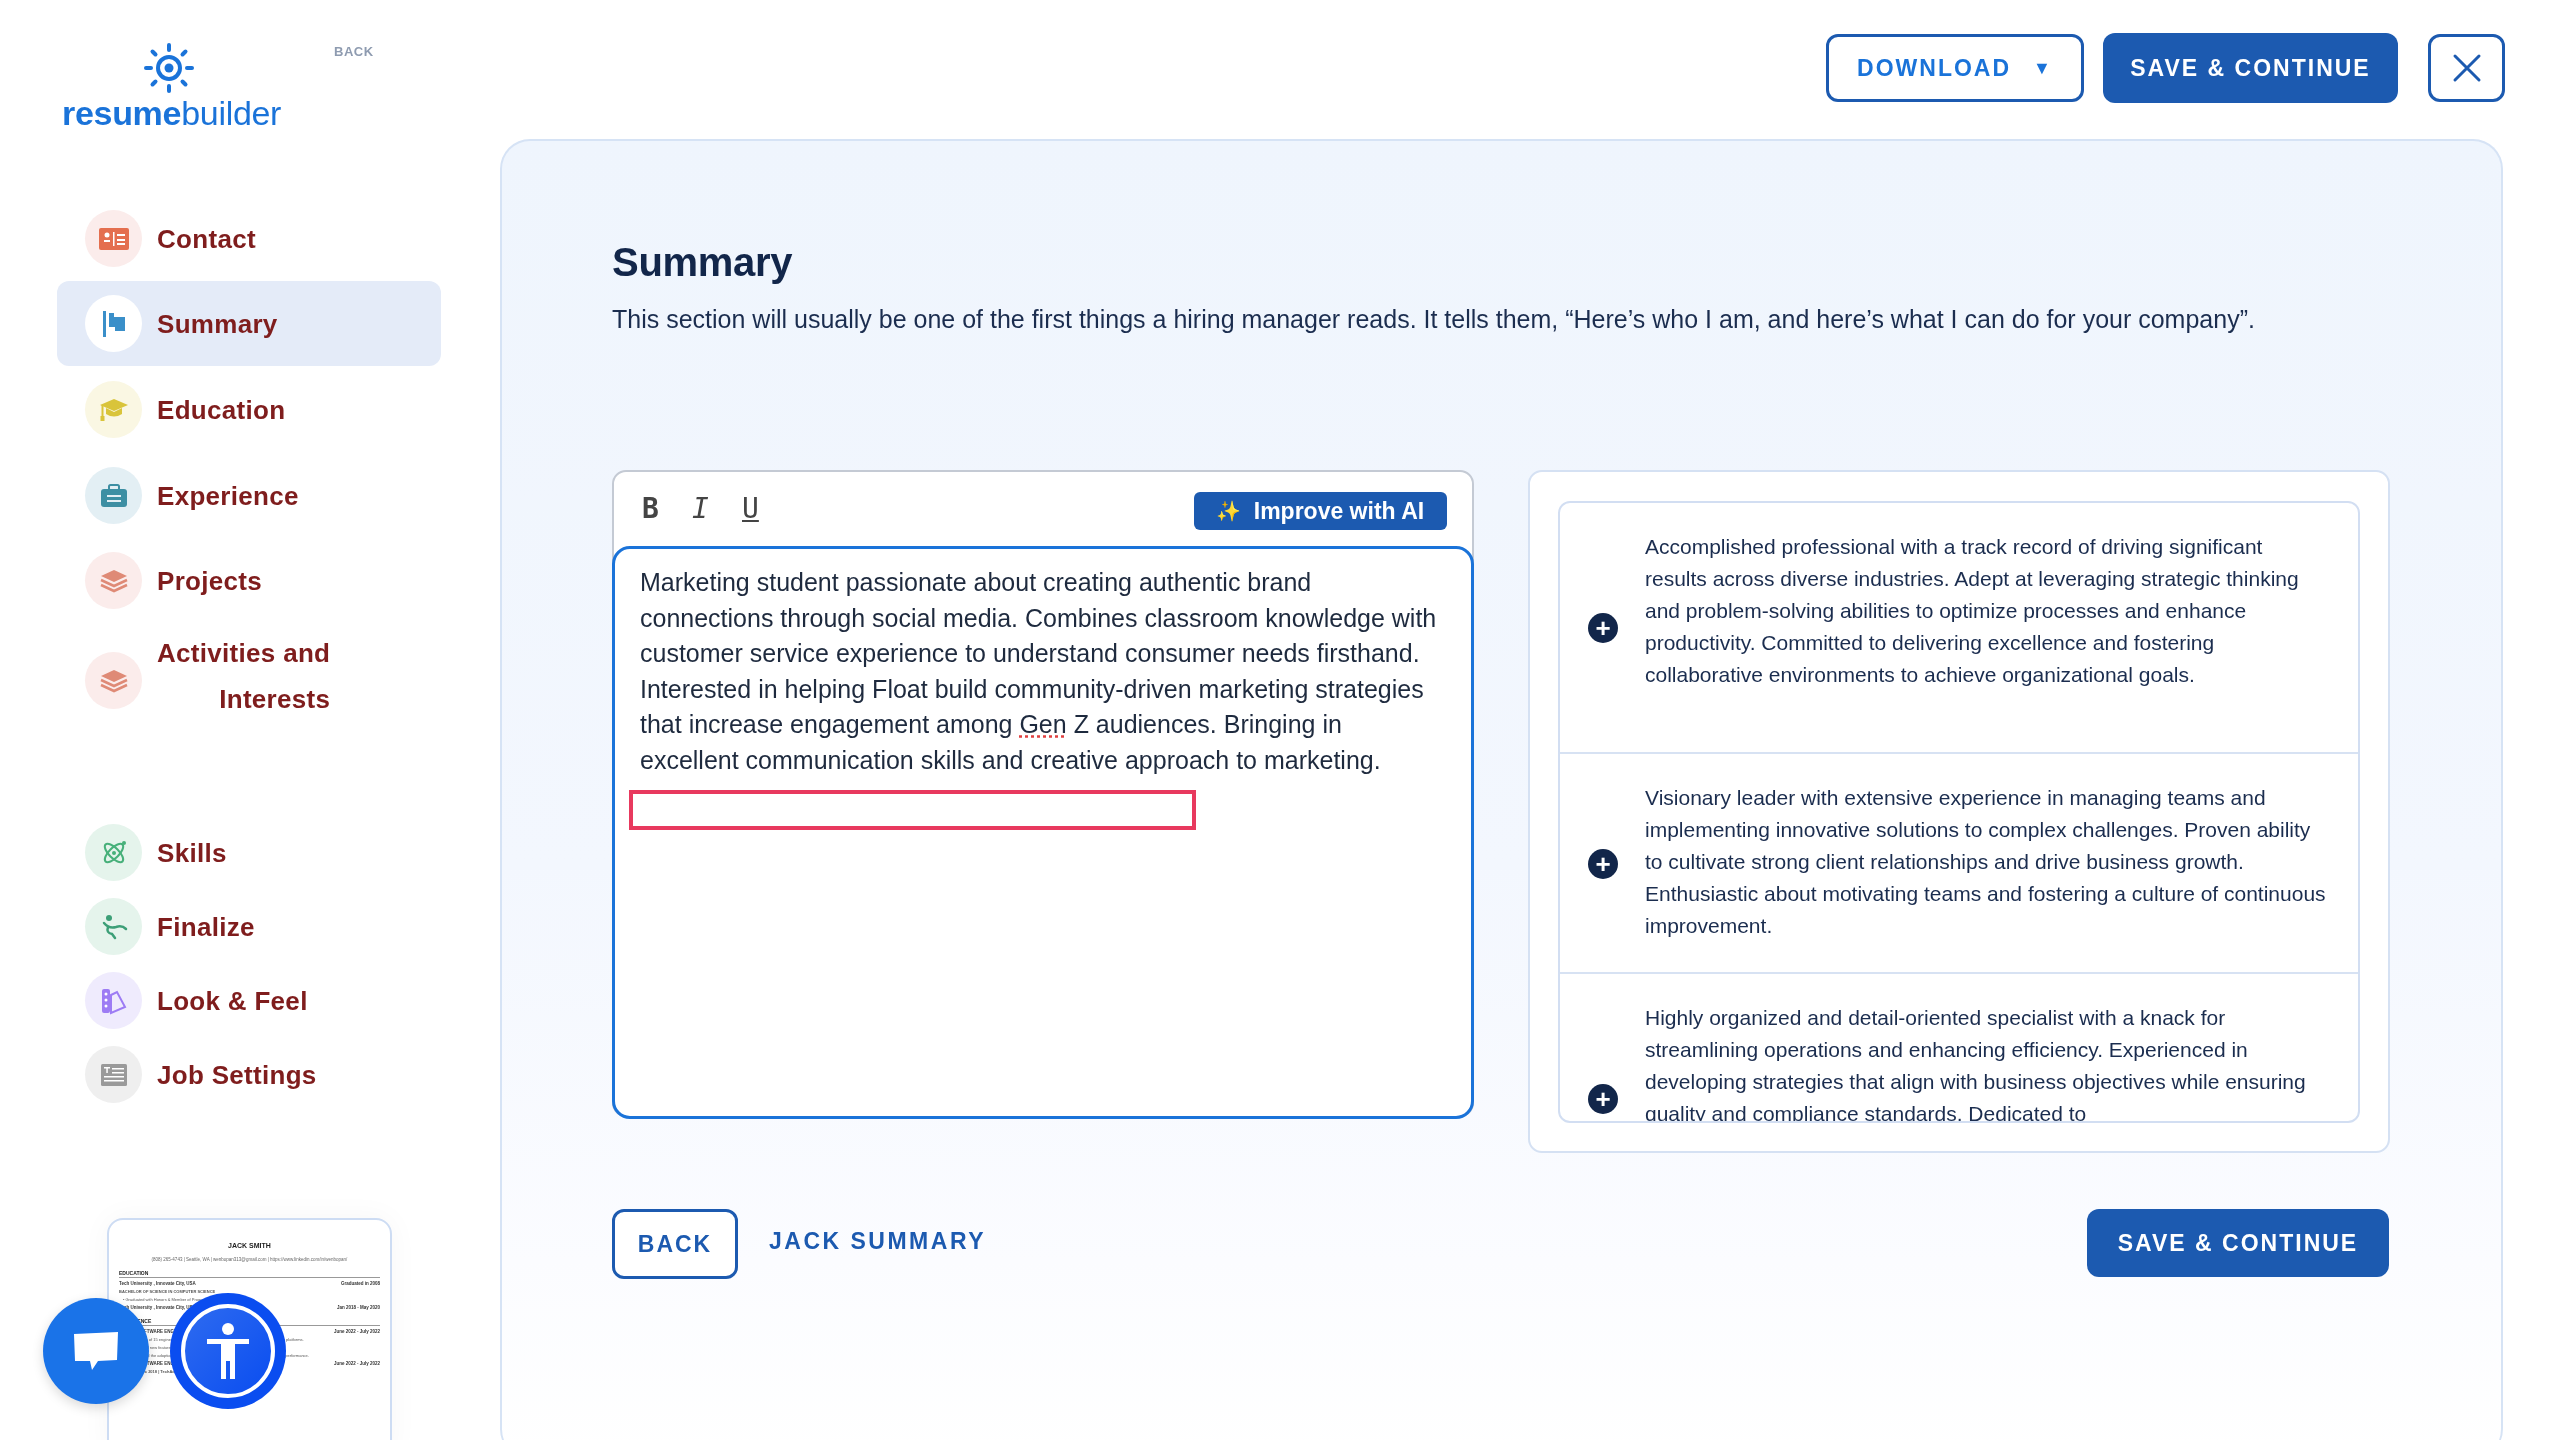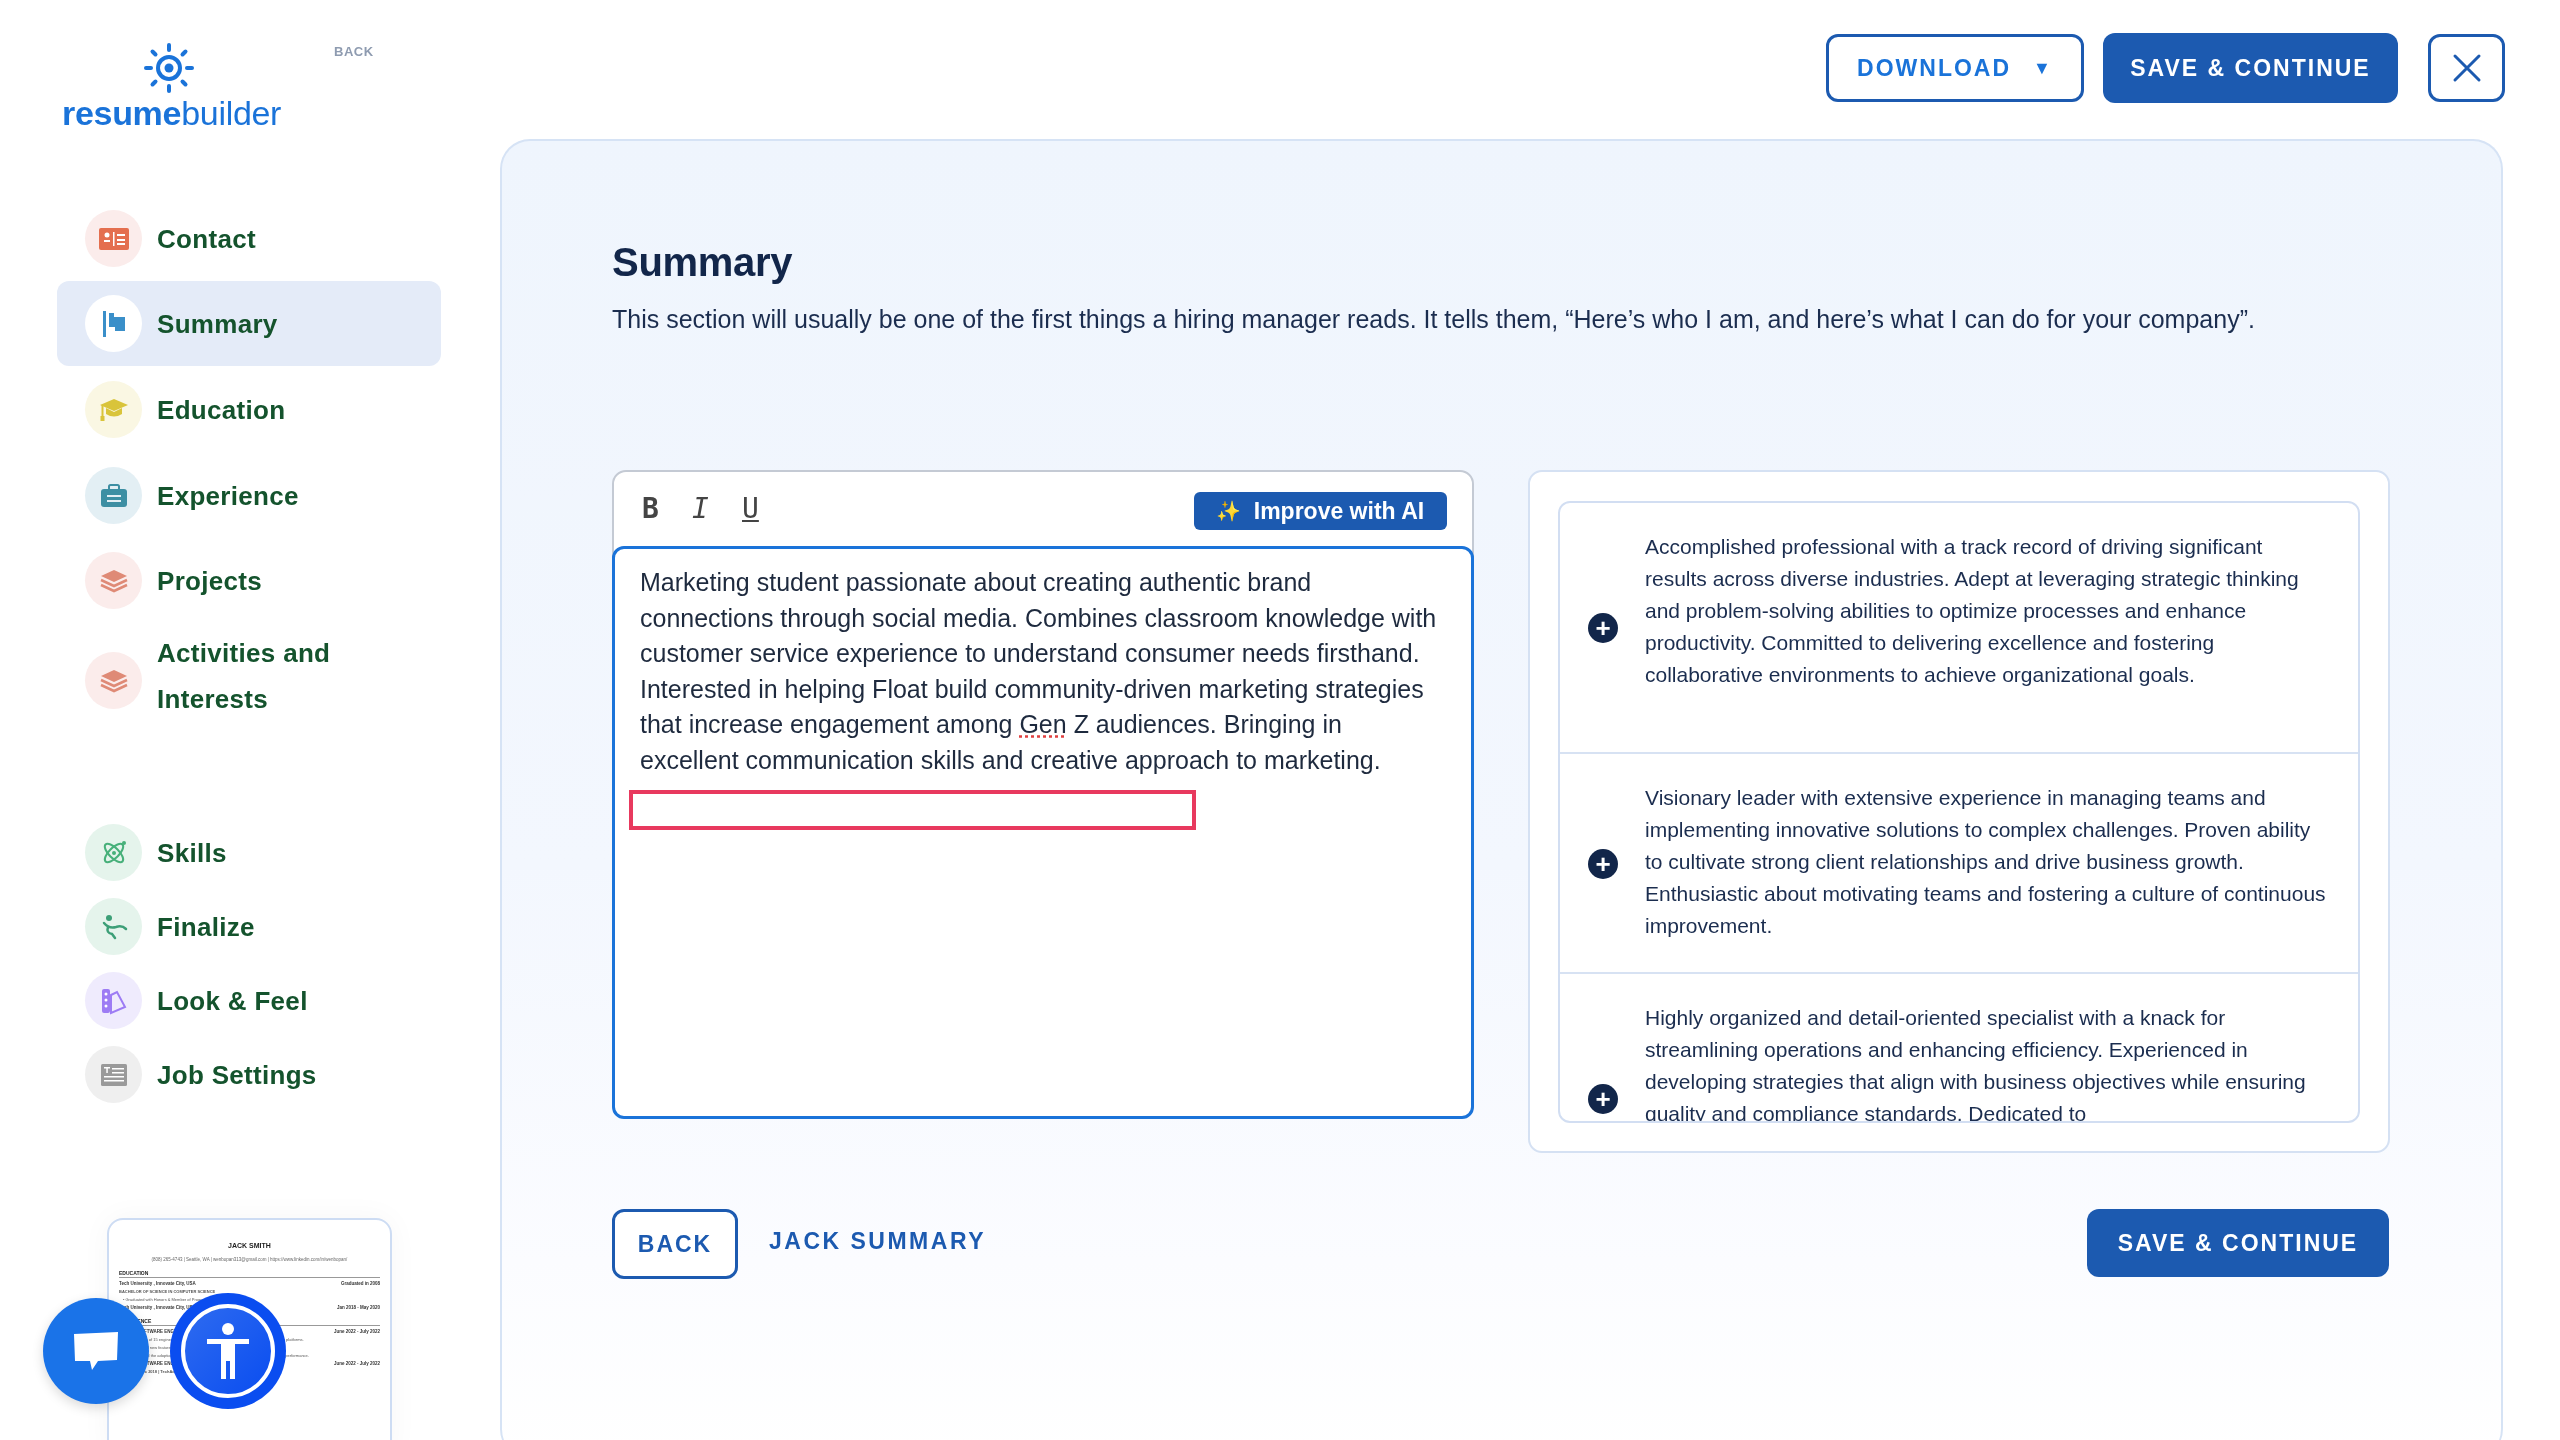--- a/index.html
+++ b/index.html
@@ -22,21 +22,21 @@
   .download-btn { left: 1826px; top: 34px; width: 258px; height: 68px; font-size: 23px; color: #1a73d9; }
   .download-btn .caret { margin-left: 22px; font-size: 18px; color: #1a73d9; }
   .save-top { left: 2103px; top: 33px; width: 295px; height: 70px; font-size: 23px; }
   .close-btn { left: 2428px; top: 34px; width: 77px; height: 68px; font-size: 38px; font-weight: 300; letter-spacing: 0; }
 
   
   .sidebar { position: absolute; left: 0; top: 0; width: 480px; height: 1440px; }
   .nav-item { position: absolute; left: 57px; width: 384px; height: 85px; border-radius: 12px; display: flex; align-items: center; cursor: pointer; }
   .nav-item.active { background: #e4ebf8; }
   .nav-icon { position: absolute; left: 28px; width: 57px; height: 57px; border-radius: 50%; display: flex; align-items: center; justify-content: center; }
-  .nav-label { position: absolute; left: 100px; font-size: 26px; font-weight: 700; color: #14532d; line-height: 54px; letter-spacing: 0.3px; }
+  .nav-label { position: absolute; left: 100px; font-size: 26px; font-weight: 700; color: #7f1d1d; line-height: 54px; letter-spacing: 0.3px; text-align: right; }
 
   .preview-card { position: absolute; left: 107px; top: 1218px; width: 285px; height: 240px; border: 2px solid #cddcf3; border-radius: 16px; background: #fff; overflow: hidden; box-shadow: 0 0 30px rgba(0,0,0,0.04); }
   .pv-name { text-align: center; font-size: 7px; font-weight: 700; margin-top: 22px; color: #222; }
   .pv-line { font-size: 4.5px; color: #666; text-align: center; margin-top: 8px; }
   .pv-sec { font-size: 5px; font-weight: 700; color: #222; margin: 8px 10px 0; border-bottom: 1px solid #999; padding-bottom: 1px; }
   .pv-row { display: flex; justify-content: space-between; font-size: 4.5px; color: #333; margin: 3px 10px 0; font-weight: 700; }
   .pv-bullet { font-size: 4px; color: #555; margin: 3px 14px 0; }
 
   .chat-btn { position: absolute; left: 43px; top: 1298px; width: 106px; height: 106px; border-radius: 50%; background: #1a73e8; display: flex; align-items: center; justify-content: center; cursor: pointer; box-shadow: 0 4px 12px rgba(0,0,0,0.15); }
   .a11y-btn { position: absolute; left: 170px; top: 1293px; width: 116px; height: 116px; border-radius: 50%; background: #0a4df0; display: flex; align-items: center; justify-content: center; cursor: pointer; }
@@ -50,21 +50,21 @@
 
   
   .editor-wrap { position: absolute; left: 612px; top: 470px; width: 862px; height: 647px; border: 2px solid #c4cad4; border-radius: 14px; background: #fff; }
   .toolbar { position: absolute; left: 0; top: 0; width: 100%; height: 76px; }
   .tb-btn { position: absolute; top: 20px; font-size: 28px; color: #444; cursor: pointer; font-family: "DejaVu Sans Mono", monospace; font-weight: 700; }
   .tb-bold { left: 28px; }
   .tb-italic { left: 78px; font-style: italic; font-weight: 400; }
   .tb-under { left: 128px; text-decoration: underline; font-weight: 400; }
   .ai-btn { position: absolute; left: 580px; top: 20px; width: 253px; height: 38px; background: #1c5ab0; border-radius: 6px; color: #fff; font-size: 23px; font-weight: 700; display: flex; align-items: center; justify-content: center; cursor: pointer; }
   .ai-btn .spark { margin-right: 12px; font-size: 20px; }
-  .editor-box { position: absolute; left: -2px; top: 74px; width: 862px; height: 573px; border: 3px solid #1a73d9; border-radius: 12px; background: #fff; padding: 16px 25px; cursor: text; }
+  .editor-box { position: absolute; left: -2px; top: 74px; width: 862px; height: 573px; border: 3px solid #1a73d9; border-radius: 18px; background: #fff; padding: 16px 25px; cursor: text; }
   .editor-text { font-size: 25px; line-height: 35.5px; color: #1e2a3e; }
   .highlight-box { position: absolute; left: 14px; top: 241px; width: 567px; height: 40px; border: 4px solid #e8395e; pointer-events: none; }
   .spell { text-decoration: underline dotted #e04040; }
 
   
   .sugg-panel { position: absolute; left: 1528px; top: 470px; width: 862px; height: 683px; border: 2px solid #d5e1f3; border-radius: 14px; background: #fff; }
   .sugg-list { position: absolute; left: 28px; top: 29px; width: 802px; height: 622px; border: 2px solid #d2def2; border-radius: 12px; overflow: hidden; }
   .sugg-item { position: relative; border-bottom: 2px solid #d7e2f3; padding: 28px 28px 28px 85px; cursor: pointer; }
   .sugg-plus { position: absolute; left: 28px; width: 30px; height: 30px; border-radius: 50%; background: #12264a; display: flex; align-items: center; justify-content: center; color: #fff; font-size: 26px; font-weight: 700; line-height: 1; }
   .sugg-text { font-size: 21px; line-height: 32px; color: #1b2d4f; }

